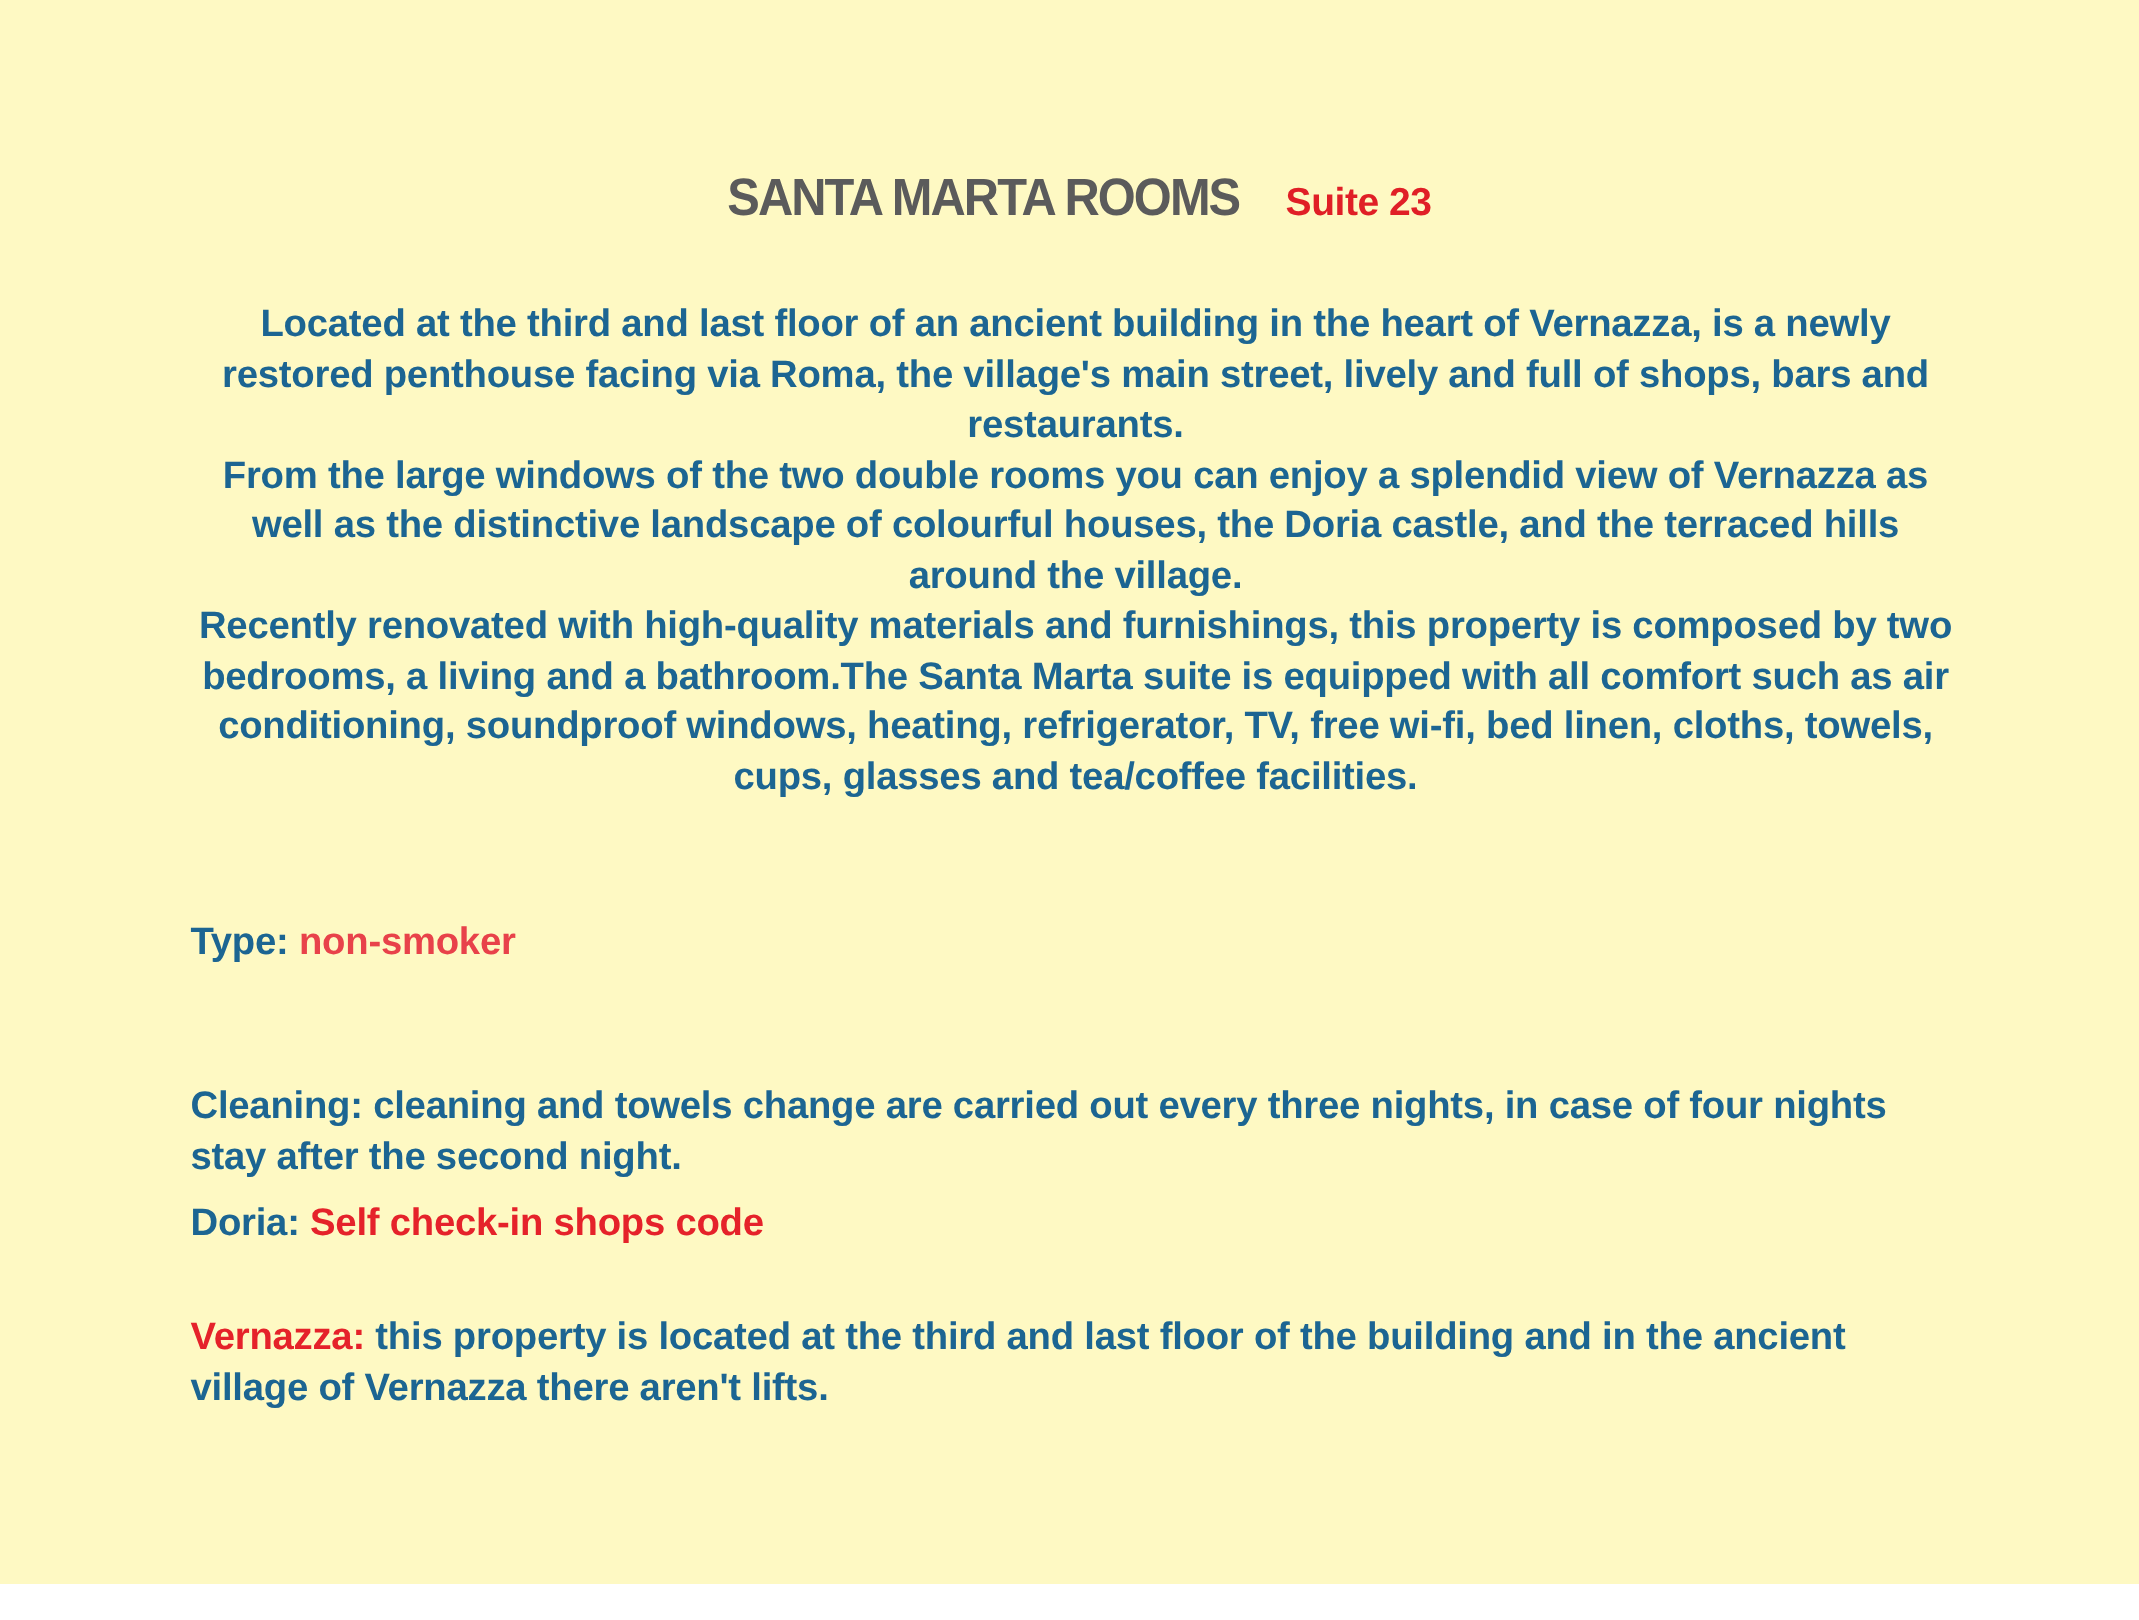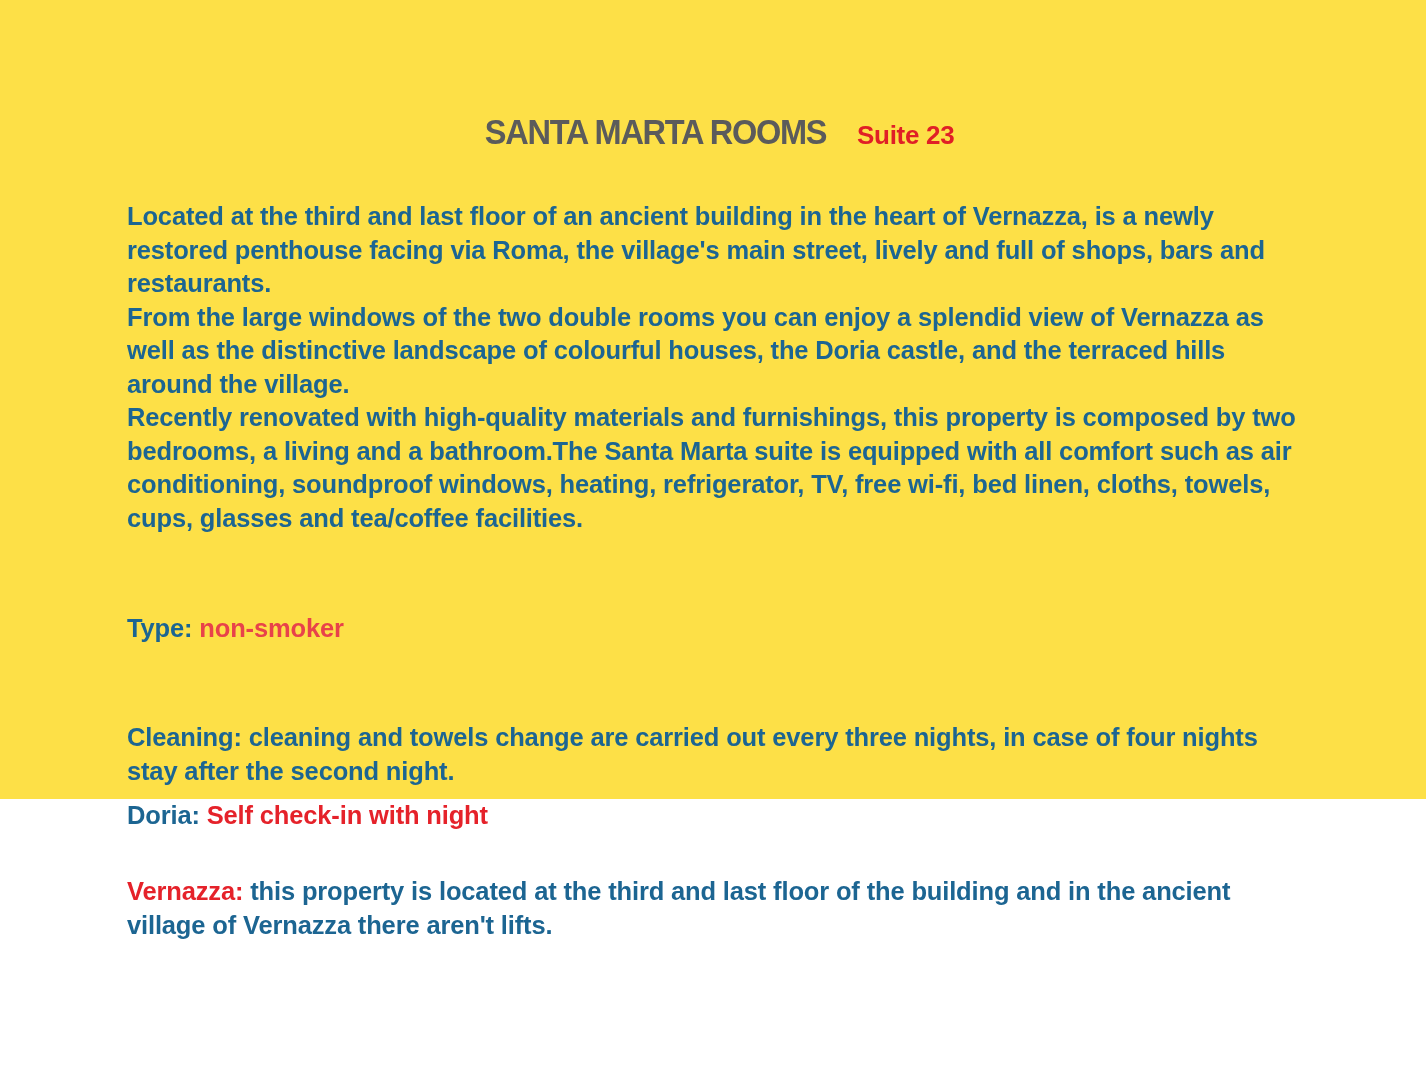--- a/index.html
+++ b/index.html
@@ -10,22 +10,22 @@
   body {
     width: 1426px;
     height: 1080px;
     position: relative;
     overflow: hidden;
     font-family: "Liberation Sans", "DejaVu Sans", sans-serif;
   }
   .page {
     position: absolute;
     left: 0; top: 0;
-    width: 1426px; height: 799px;
-    background: #fde047;
+    width: 1426px; height: 1056px;
+    background: #fef9c3;
   }
   .title-row {
     position: absolute;
     top: 112px;
     left: 0;
     width: 1426px;
     text-align: center;
     white-space: nowrap;
   }
   .title-main {
@@ -52,21 +52,21 @@
     width: 1180px;
     color: #1c6592;
     font-size: 25.5px;
     font-weight: bold;
     line-height: 33.5px;
     letter-spacing: -0.15px;
   }
   .para { margin: 0; }
   .red { color: #e5222a; }
   .red-soft { color: #e8424a; margin-top: 30px; }
-  #desc { top: 200px; }
+  #desc { top: 200px; text-align: center; }
   #type { top: 612px; }
   #cleaning { top: 689px; margin-top: 32px; }
   #access { top: 799px; }
   #important { top: 875px; }
 </style>
 </head>
 <body>
 
 <div class="page">
 
@@ -86,21 +86,21 @@
     <span class="red-soft">non-smoker</span>
   </div>
 
   <div id="cleaning" class="body-text">
     <span>Cleaning:</span>
     <span>cleaning and towels change are carried out every three nights, in case of four nights stay after the second night.</span>
   </div>
 
   <div id="access" class="body-text">
     <span>Doria:</span>
-    <span class="red">Self check-in with night</span>
+    <span class="red">Self check-in shops code</span>
   </div>
 
   <div id="important" class="body-text">
     <span class="red">Vernazza:</span>
     <span>this property is located at the third and last floor of the building and in the ancient village of Vernazza there aren't lifts.</span>
   </div>
 
 </div>
 
 </body></html>

